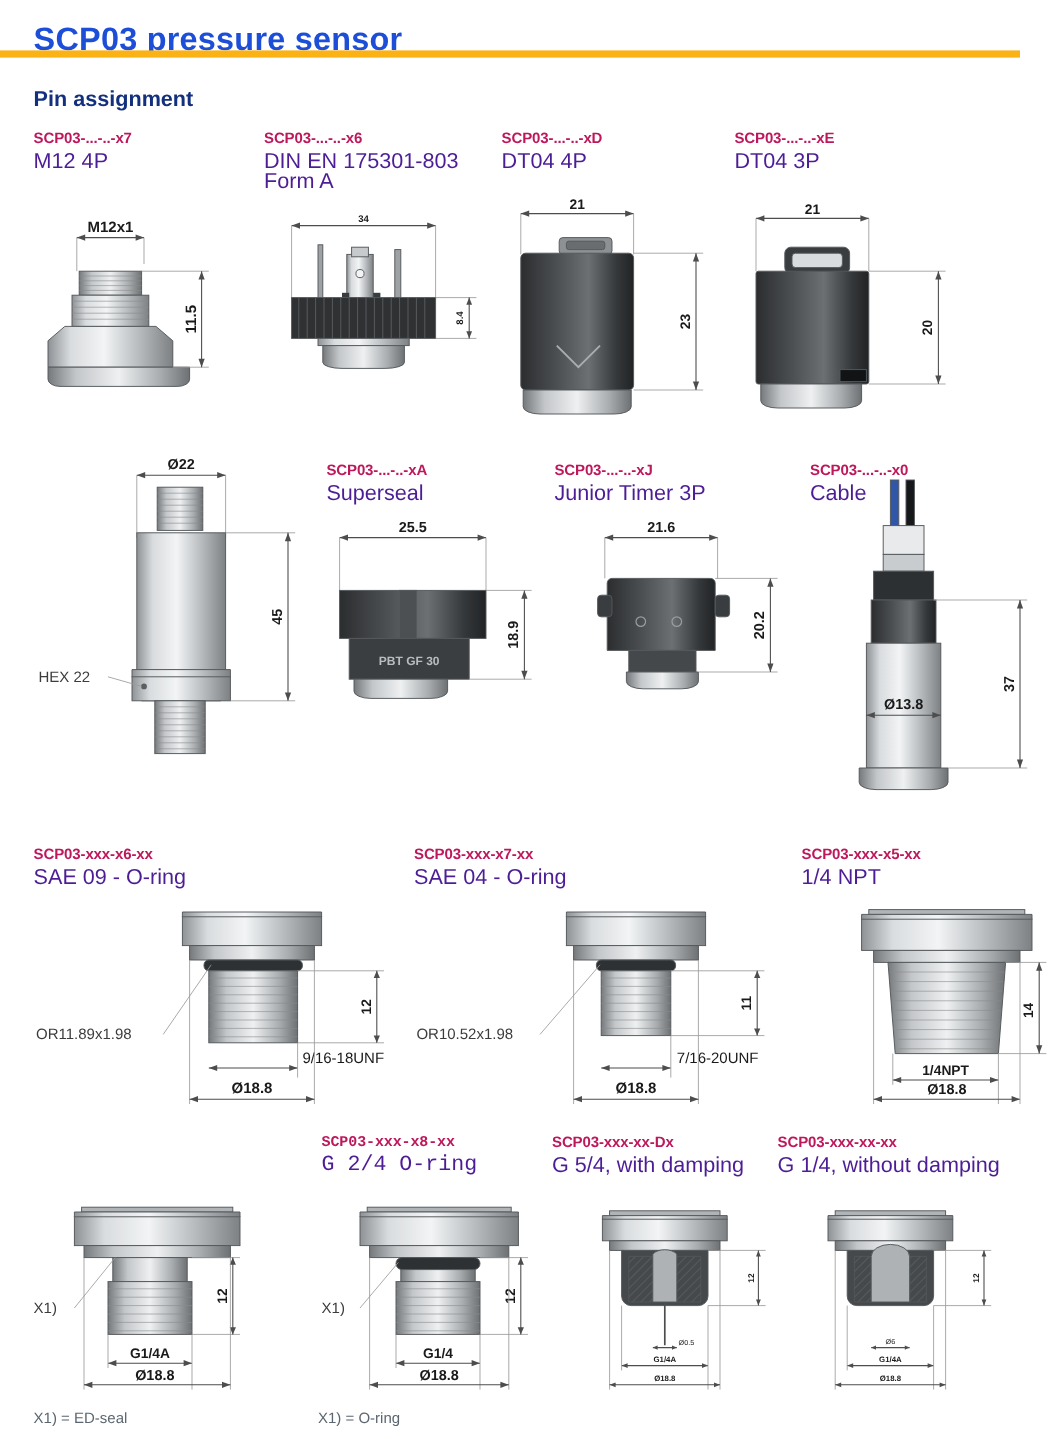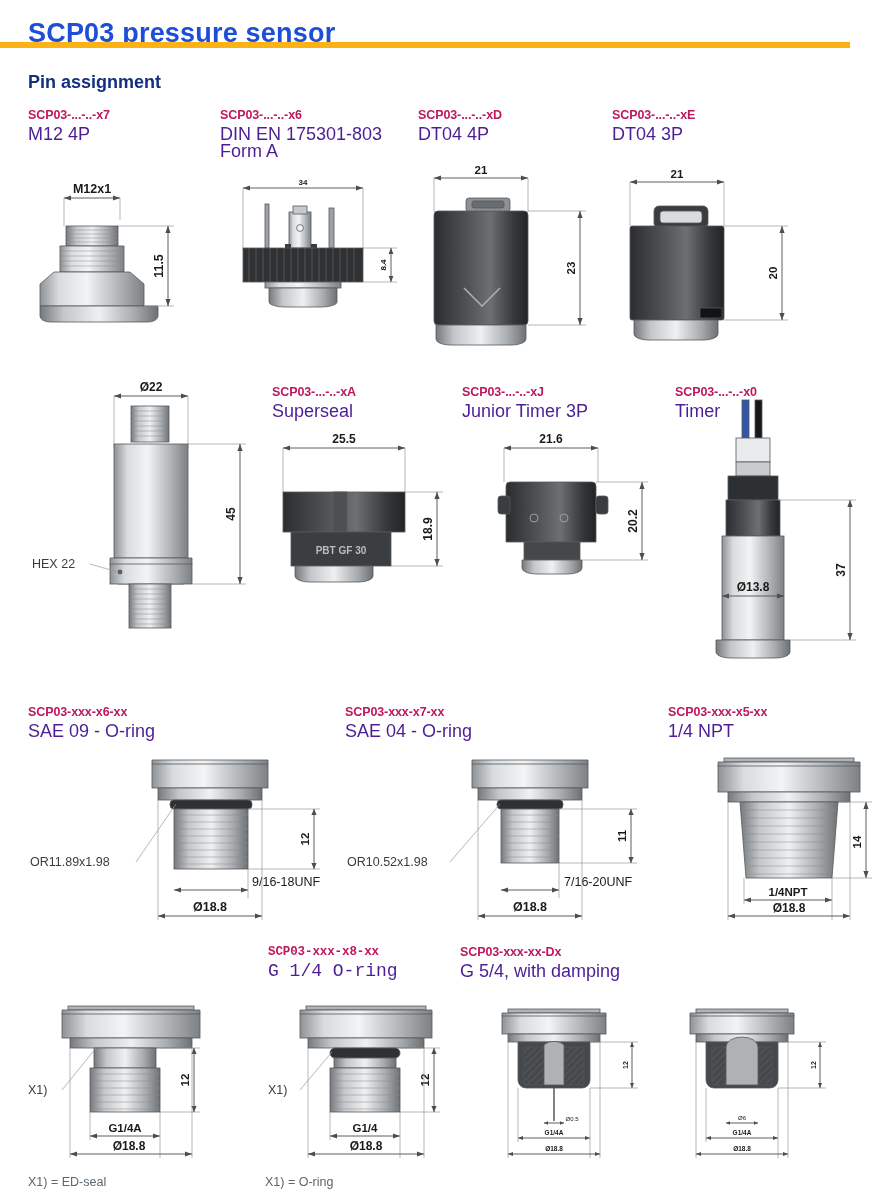--- a/index.html
+++ b/index.html
@@ -383,21 +383,21 @@
         <line x1="152" y1="52" x2="152" y2="130"></line>
         <path d="M152 52 l-2.6 7 h5.2 z" fill="#4d4d4d" stroke="none"></path>
         <path d="M152 130 l-2.6 -7 h5.2 z" fill="#4d4d4d" stroke="none"></path>
       </g>
       <text class="dimtxt" x="147" y="91" font-size="12" font-weight="bold" text-anchor="middle" transform="rotate(-90 147 91)">20.2</text>
     </svg>
   </div>
 
   <div class="item" style="left:675px;top:385px;">
     <div class="code">SCP03-...-..-x0</div>
-    <div class="desc">Timer</div>
+    <div class="desc">Cable</div>
   </div>
   <div class="fig" style="left:700px;top:400px;">
     <svg width="175" height="290" viewBox="0 0 175 290">
 
       <rect x="42" y="0" width="7" height="38" fill="#3056a8" class="outl"></rect>
       <rect x="55" y="0" width="7" height="38" fill="#16181a" class="outl"></rect>
 
       <rect x="36" y="38" width="34" height="24" fill="#e8eaec" class="outl"></rect>
       <rect x="36" y="62" width="34" height="14" fill="#c9cccf" class="outl"></rect>
 
@@ -628,21 +628,21 @@
         <path d="M42 152 l7 -2.6 v5.2 z" fill="#4d4d4d" stroke="none"></path>
         <path d="M164 152 l-7 -2.6 v5.2 z" fill="#4d4d4d" stroke="none"></path>
       </g>
       <text class="dimtxt" x="101" y="148" font-size="12" font-weight="bold" text-anchor="middle">Ø18.8</text>
     </svg>
   </div>
   <div class="note" style="left:28px;top:1175px;">X1) = ED-seal</div>
 
   <div class="item" style="left:268px;top:945px;font-family:Liberation Mono, monospace;">
     <div class="code">SCP03-xxx-x8-xx</div>
-    <div class="desc">G 1/4 O-ring</div>
+    <div class="desc">G 2/4 O-ring</div>
   </div>
   <div class="fig" style="left:268px;top:1002px;">
     <svg width="230" height="165" viewBox="0 0 230 165">
       <rect x="38" y="4" width="120" height="4" fill="#b0b4b7" class="outl"></rect>
       <path d="M32 8 h132 v4 l-20 24 v4 h-92 v-4 l-20 -24 z" fill="url(#steel)" class="outl"></path>
       <rect x="32" y="12" width="132" height="24" fill="url(#steel)" class="outl"></rect>
       <rect x="40" y="36" width="116" height="10" fill="url(#steel2)" class="outl"></rect>
 
       <rect x="62" y="46" width="70" height="10" rx="5" fill="#2e3133" class="outl"></rect>
       <rect x="66" y="56" width="62" height="10" fill="url(#steel2)" class="outl"></rect>
@@ -737,20 +737,24 @@
       <line class="extline" x1="128" y1="37" x2="128" y2="153"></line>
       <g class="dimline">
         <line x1="36" y1="149" x2="128" y2="149"></line>
         <path d="M36 149 l5 -2 v4 z" fill="#4d4d4d" stroke="none"></path>
         <path d="M128 149 l-5 -2 v4 z" fill="#4d4d4d" stroke="none"></path>
       </g>
       <text class="dimtxt" x="82" y="146" font-size="6.5" font-weight="bold" text-anchor="middle">Ø18.8</text>
     </svg>
   </div>
 
+  <div class="item" style="left:648px;top:945px;">
+    <div class="code">SCP03-xxx-xx-xx</div>
+    <div class="desc">G 1/4, without damping</div>
+  </div>
   <div class="fig" style="left:660px;top:1005px;">
     <svg width="185" height="180" viewBox="0 0 185 180">
       <defs>
         <pattern id="hatchB" width="5" height="5" patternTransform="rotate(45)" patternUnits="userSpaceOnUse">
           <line x1="0" y1="0" x2="0" y2="5" stroke="#6e7174" stroke-width=".7"></line>
         </pattern>
       </defs>
       <rect x="36" y="4" width="92" height="4" fill="#b0b4b7" class="outl"></rect>
       <path d="M30 8 h104 v3 l-16 18 v3 h-72 v-3 l-16 -18 z" fill="url(#steel)" class="outl"></path>
       <rect x="30" y="11" width="104" height="18" fill="url(#steel)" class="outl"></rect>

